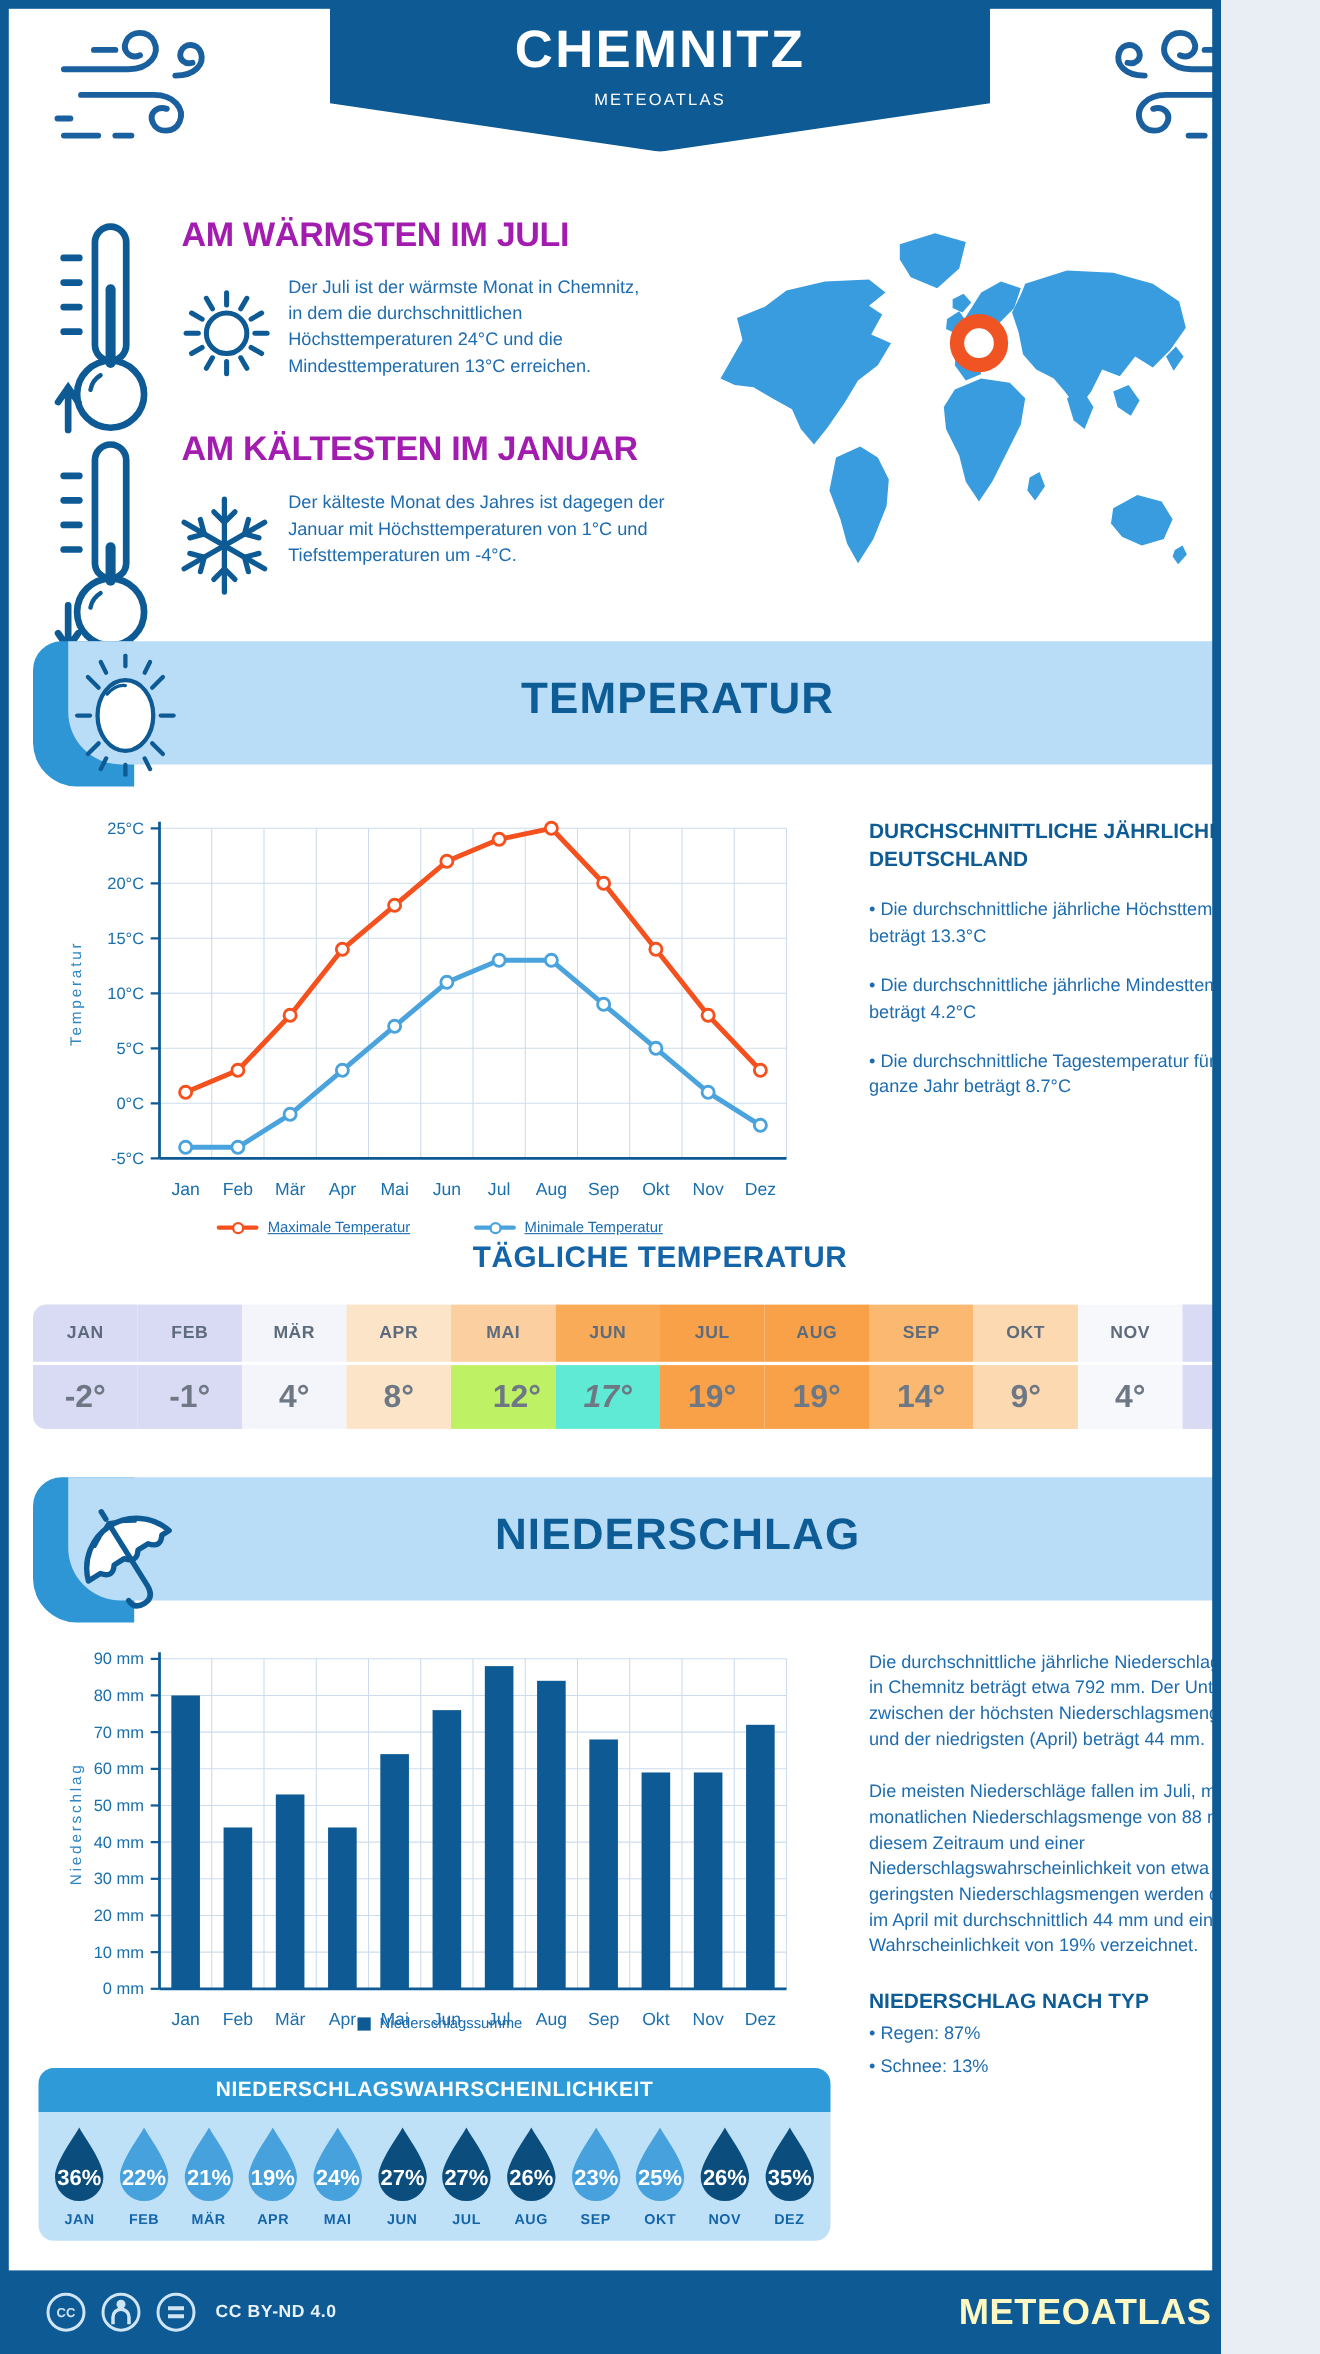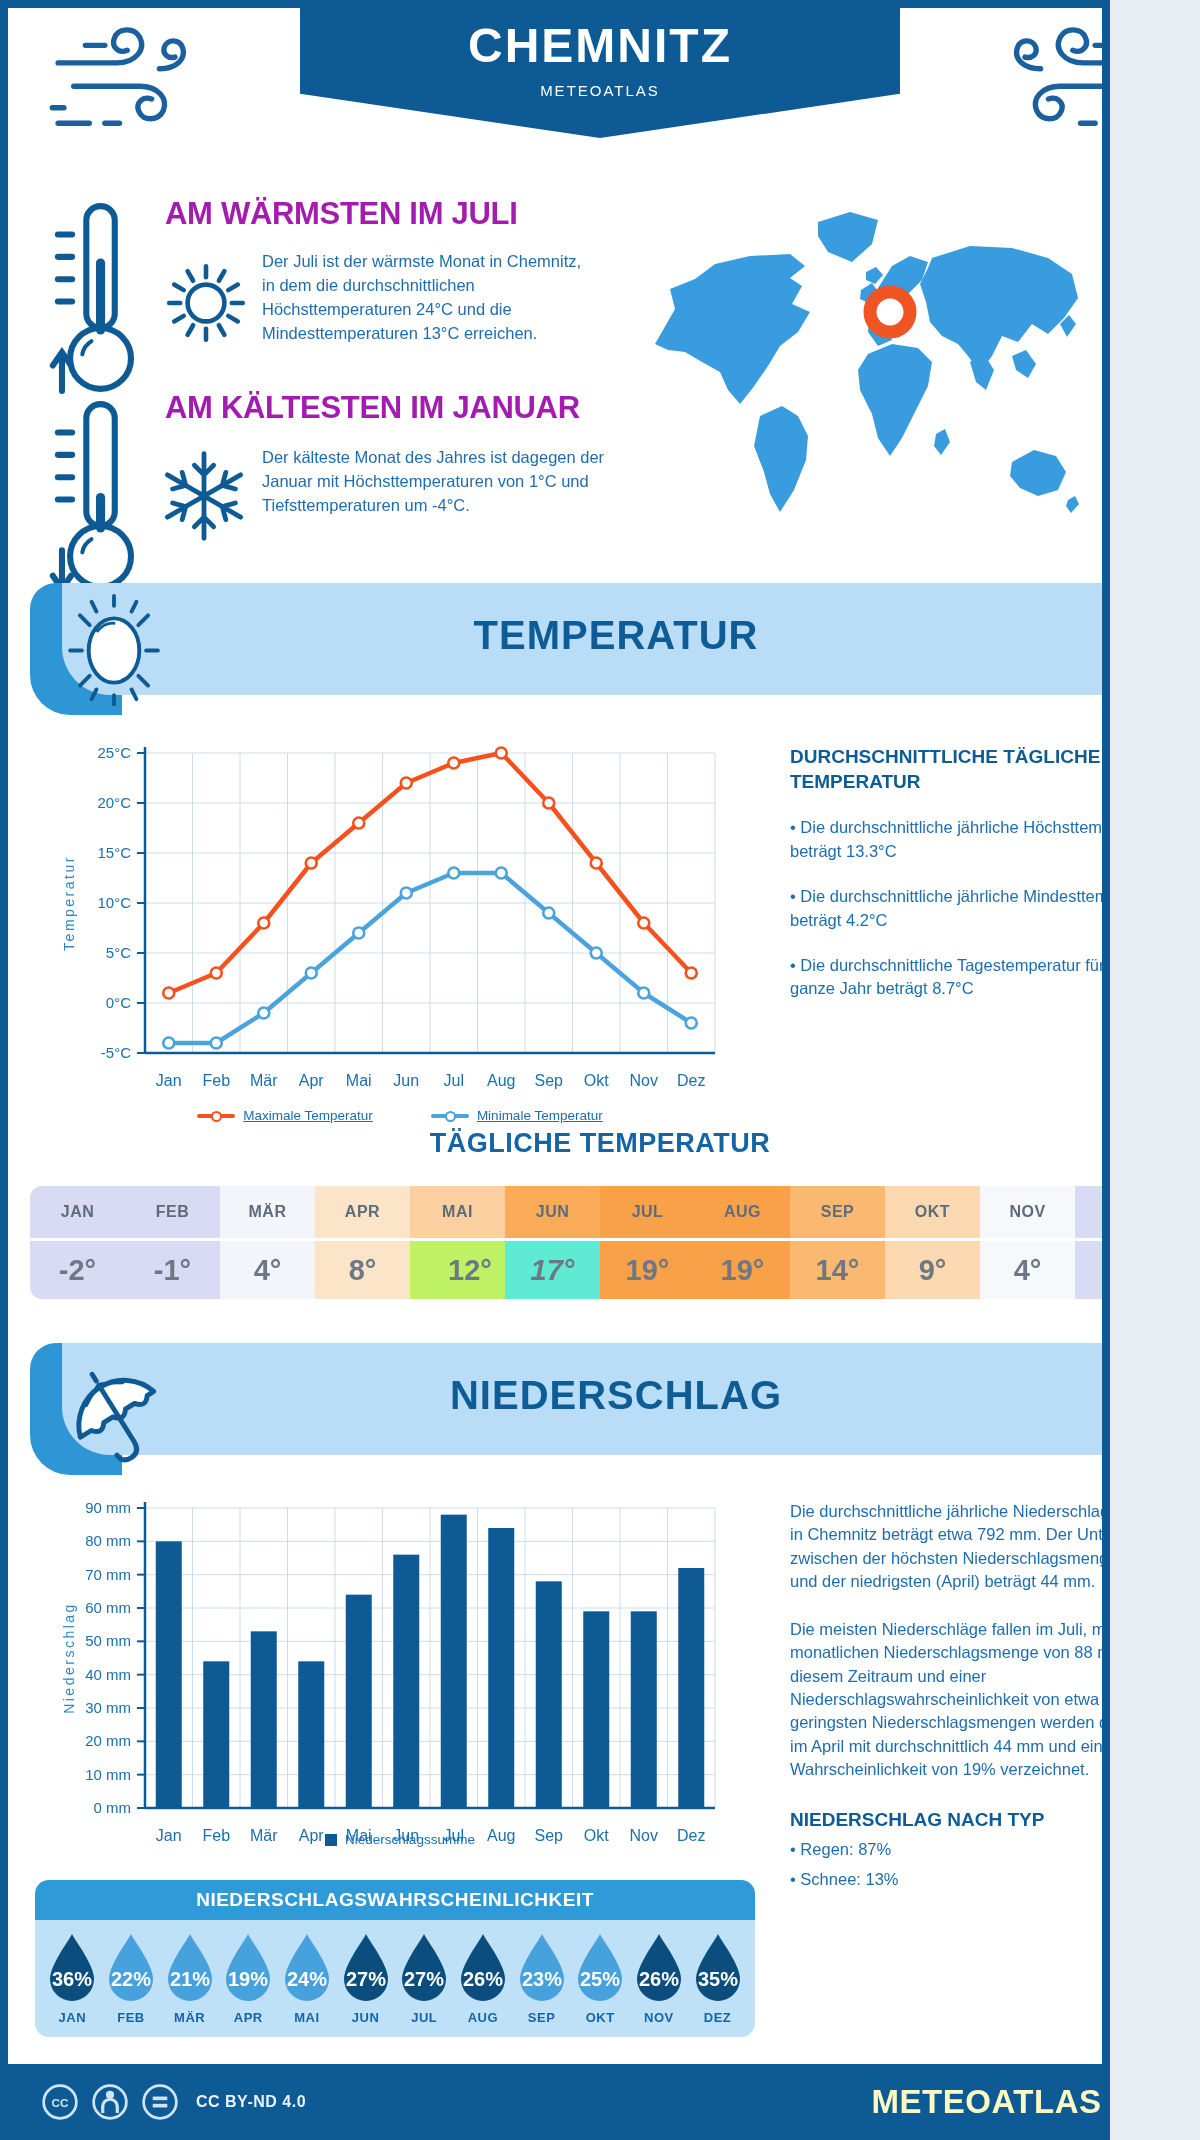--- a/index.html
+++ b/index.html
@@ -304,21 +304,21 @@
     </span>
     <span class="leg-item">
       <span class="leg-line" style="background:#4aa3dd;">
           <span class="leg-dot" style="border-color:#4aa3dd;"></span>
         </span>
       <span>Minimale Temperatur</span>
     </span>
   </div>
 
   <div style="position:absolute;left:790px;top:745px;width:380px;">
-    <div class="col-head">DURCHSCHNITTLICHE TÄGLICHE TEMPERATUR</div>
+    <div class="col-head">DURCHSCHNITTLICHE JÄHRLICHE DEUTSCHLAND</div>
     <div class="col-text bullet">• Die durchschnittliche jährliche Höchsttemperatur beträgt 13.3°C</div>
     <div class="col-text bullet">• Die durchschnittliche jährliche Mindesttemperatur beträgt 4.2°C</div>
     <div class="col-text bullet">• Die durchschnittliche Tagestemperatur für das ganze Jahr beträgt 8.7°C</div>
   </div>
 
   <div class="daily-head">TÄGLICHE TEMPERATUR</div>
   <div class="dailytable">
       <div class="tcol first">
         <div class="tmonth" style="background: rgb(217, 218, 244);">JAN</div>
         <div class="tval" style="background: rgb(217, 218, 244);">-2°</div>

